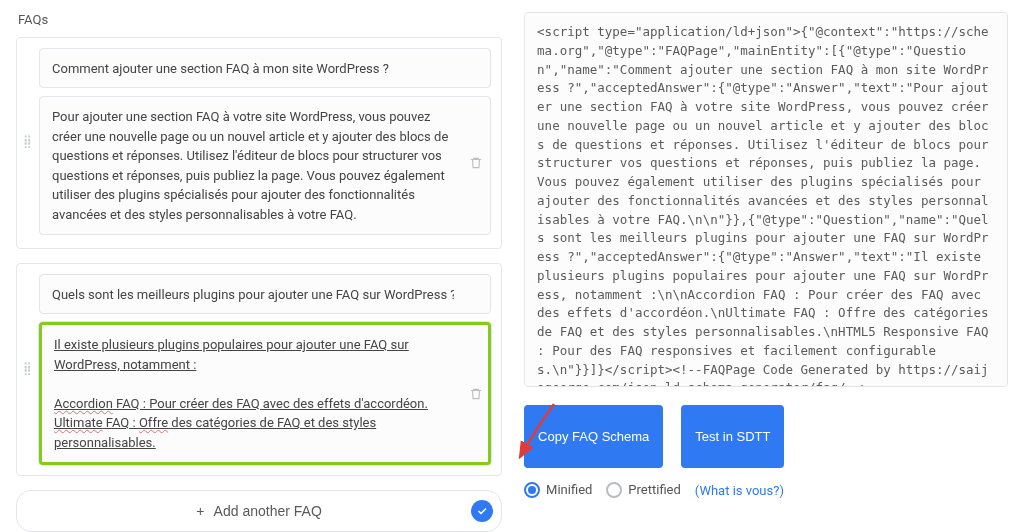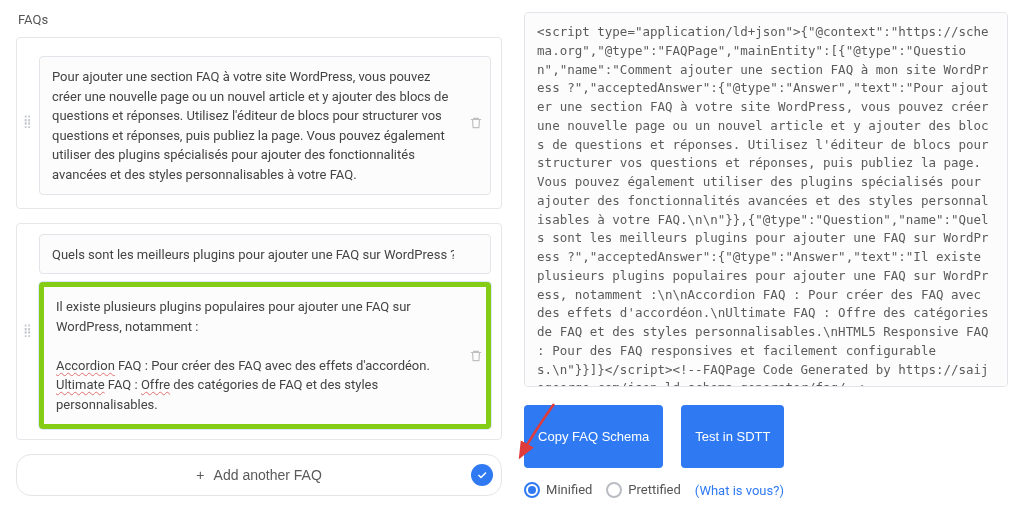--- a/index.html
+++ b/index.html
@@ -51,21 +51,21 @@
     background: #fcfcfc;
     padding: 10px 36px 10px 12px;
     font-family: inherit;
     font-size: 13px;
     color: #444;
     resize: none;
     line-height: 1.5;
   }
   .q-input { height: 40px; }
   .a-input { min-height: 110px; margin-top: 8px; }
-  .a-input.focused { border: 5px solid #84cc16; box-shadow: 0 0 0 1px rgba(74,142,240,.2); }
+  .a-input.focused { border: 3px solid #84cc16; box-shadow: 0 0 0 1px rgba(74,142,240,.2); text-decoration: underline; }
 
   .field-wrap { position: relative; }
   .trash-icon {
     position: absolute;
     right: 8px;
     top: 50%;
     transform: translateY(-50%);
     color: #bfbfbf;
     cursor: pointer;
   }
@@ -151,20 +151,23 @@
 
   <div class="left">
     <div class="section-title">FAQs</div>
 
     
     <div class="faq-card">
       <div class="drag-dots">
           <span>⠿</span>
           <span>⠿</span>
         </div>
+      <div class="field-wrap">
+        <input class="q-input" value="Comment ajouter une section FAQ à mon site WordPress ?" style="">
+      </div>
       <div class="field-wrap">
         <textarea class="a-input" rows="6" style="">Pour ajouter une section FAQ à votre site WordPress, vous pouvez créer une nouvelle page ou un nouvel article et y ajouter des blocs de questions et réponses. Utilisez l'éditeur de blocs pour structurer vos questions et réponses, puis publiez la page. Vous pouvez également utiliser des plugins spécialisés pour ajouter des fonctionnalités avancées et des styles personnalisables à votre FAQ.</textarea>
         <span class="trash-icon">
           <svg viewBox="0 0 24 24" fill="none" stroke="currentColor" stroke-width="2">
               <path d="M3 6h18M8 6V4h8v2M6 6l1 14h10l1-14"></path>
             </svg>
         </span>
       </div>
     </div>
 

